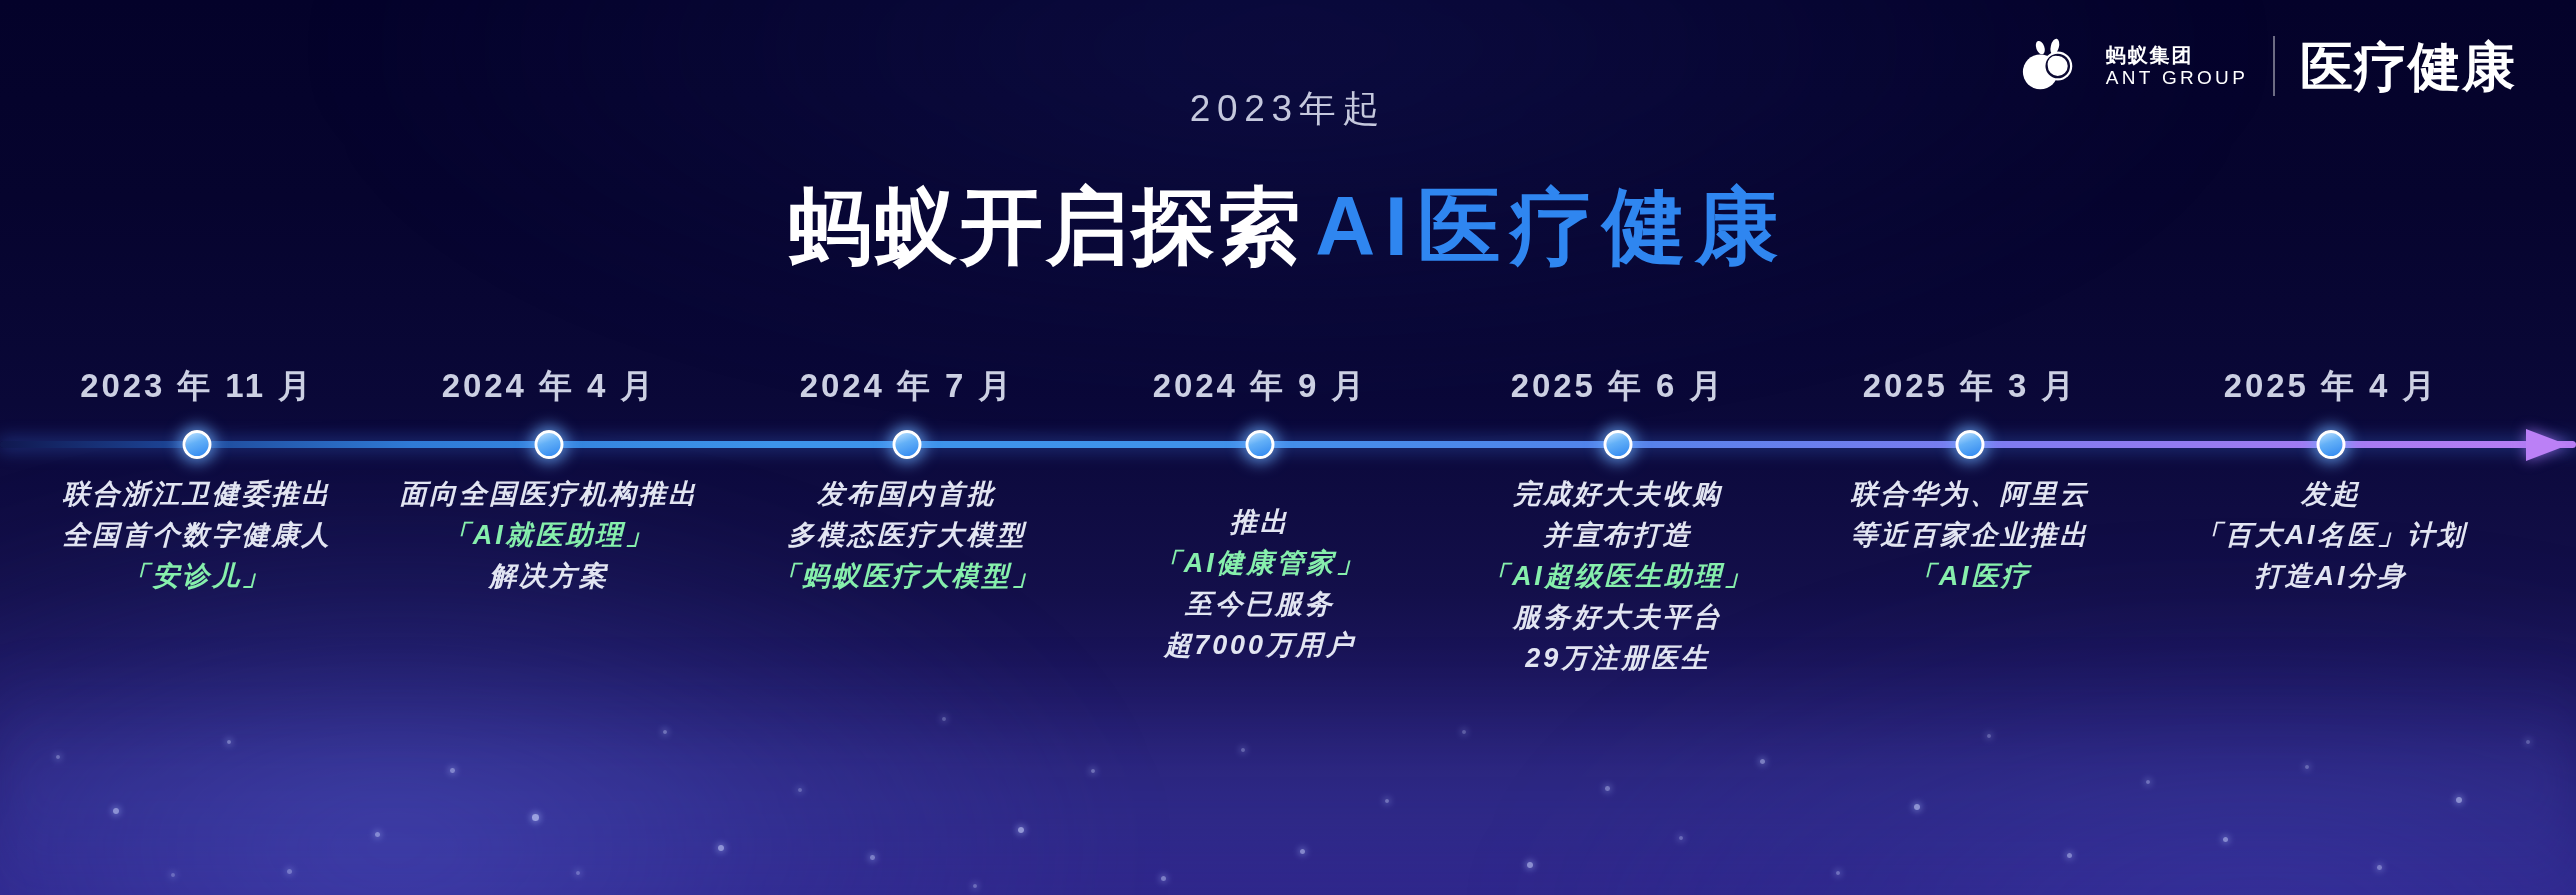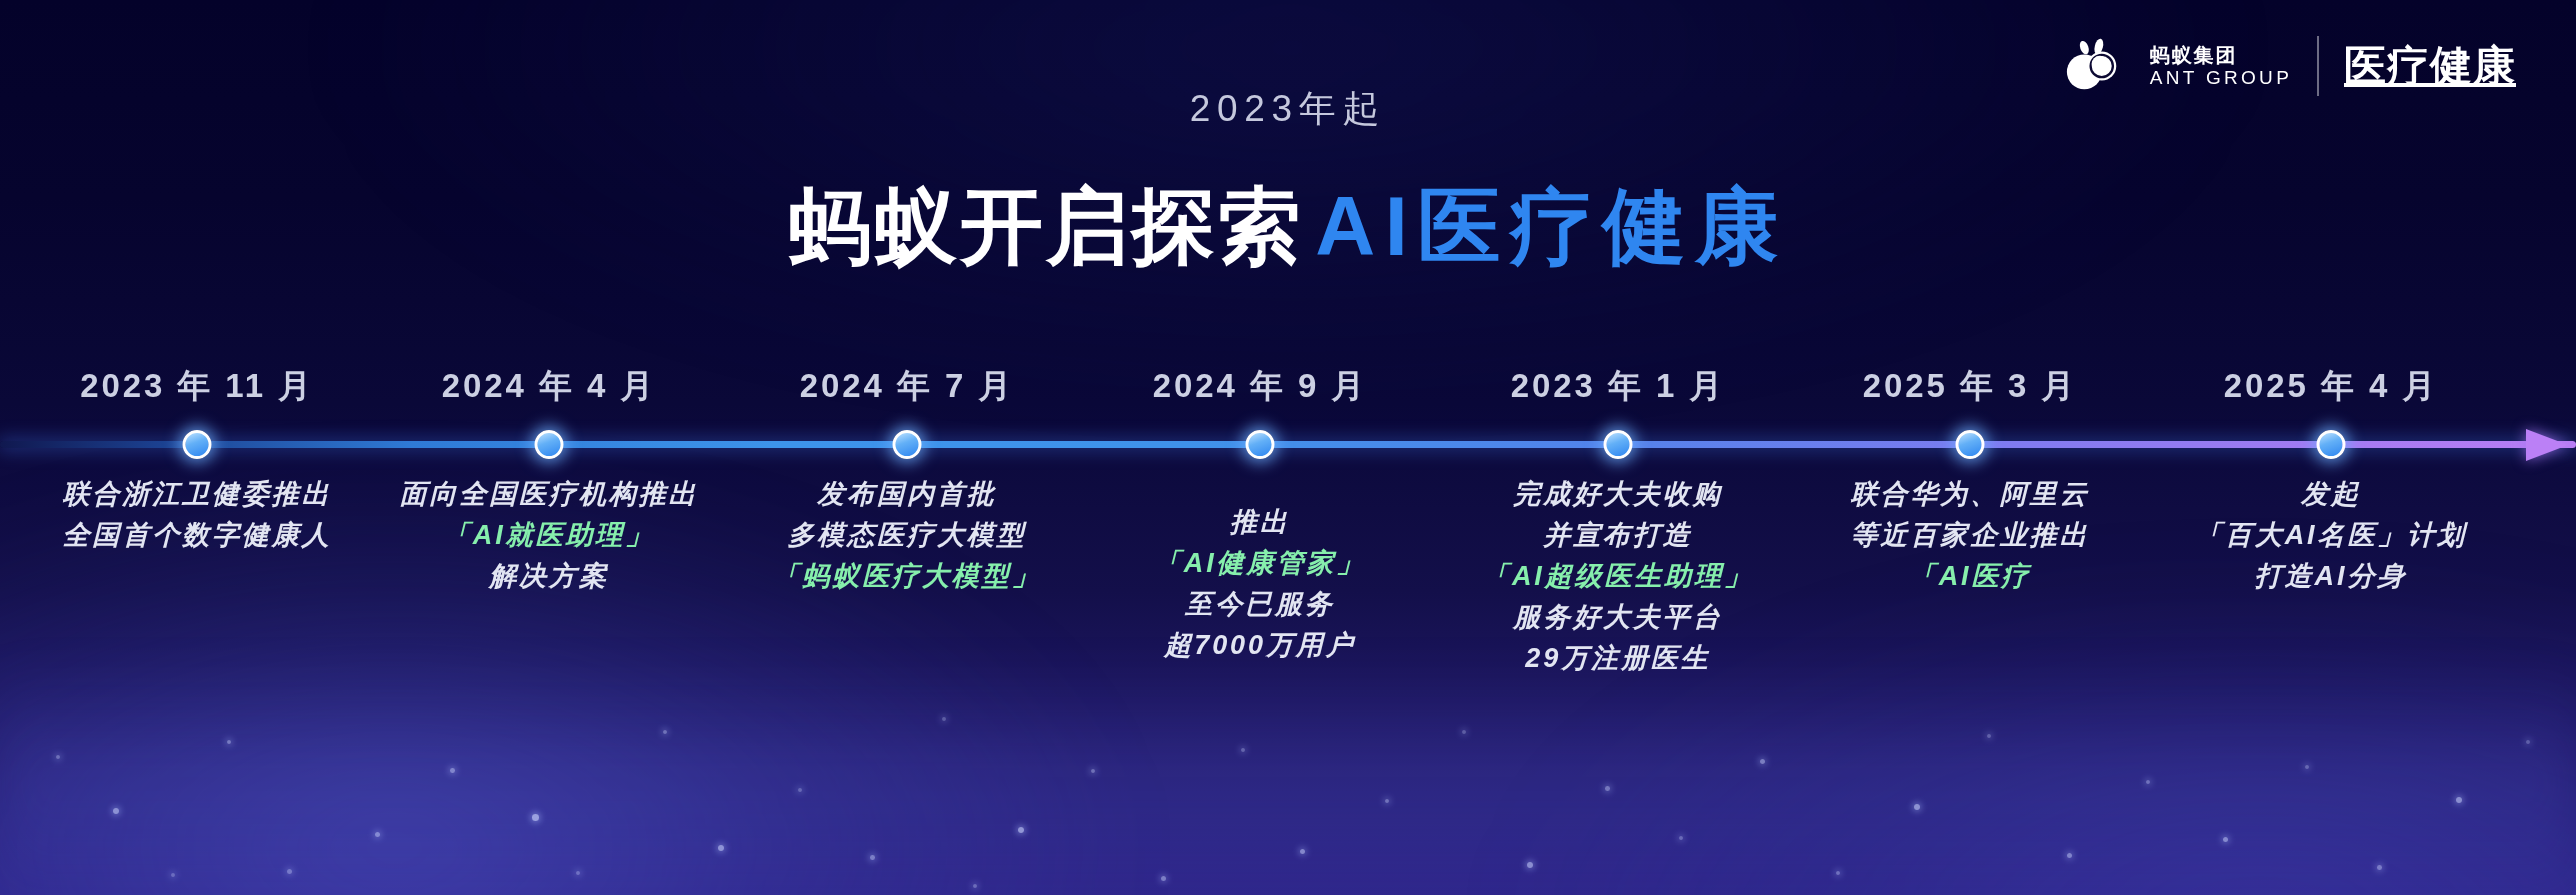--- a/index.html
+++ b/index.html
@@ -58,22 +58,22 @@
   .ant-mark{ width:62px; height:62px; flex:0 0 auto; }
   .ant-text{ display:flex; flex-direction:column; justify-content:center; gap:2.9px; }
   .ant-cn{
     color:#fff; font-size:20px; font-weight:700; letter-spacing:1.9px; line-height:1;
   }
   .ant-en{
     color:#fff; font-size:19px; font-weight:400; letter-spacing:3.3px; line-height:1;
   }
   .logo-div{ width:1.9px; height:60px; background:rgba(255,255,255,.42); }
   .brand-cn{
-    color:#fff; font-size:42px; font-weight:700; letter-spacing:1px;
-    line-height:1; white-space:nowrap;text-decoration:underline;
+    color:#fff; font-size:53px; font-weight:700; letter-spacing:1px;
+    line-height:1; white-space:nowrap;
   }
 
   
   .eyebrow{
     position:absolute; top:84px; left:0; right:0; text-align:center;
     color:#c5c8dd; font-size:37px; letter-spacing:6.7px; font-weight:400; z-index:5;
   }
   .title{
     position:absolute; top:181px; left:0; right:0; text-align:center;
     font-size:83px; font-weight:700; letter-spacing:2.9px; line-height:1.1; z-index:5;
@@ -194,20 +194,21 @@
 
 <div class="timeline">
   <div class="axis"></div>
   <div class="axis-arrow"></div>
   <div id="milestone-layer">
       <div class="dot" style="left: 197px;"></div>
       <div class="date" style="left: 197px;">2023 年 11 月</div>
       <div class="body" style="left: 197px;">
         <div class="ln">联合浙江卫健委推出</div>
         <div class="ln">全国首个数字健康人</div>
+        <div class="ln hl">「安诊儿」</div>
       </div>
       <div class="dot" style="left: 549px;"></div>
       <div class="date" style="left: 549px;">2024 年 4 月</div>
       <div class="body" style="left: 549px;">
         <div class="ln">面向全国医疗机构推出</div>
         <div class="ln hl">「AI就医助理」</div>
         <div class="ln">解决方案</div>
       </div>
       <div class="dot" style="left: 907px;"></div>
       <div class="date" style="left: 907px;">2024 年 7 月</div>
@@ -218,21 +219,21 @@
       </div>
       <div class="dot" style="left: 1260px;"></div>
       <div class="date" style="left: 1260px;">2024 年 9 月</div>
       <div class="body" style="left: 1260px; margin-top: 28px;">
         <div class="ln">推出</div>
         <div class="ln hl">「AI健康管家」</div>
         <div class="ln">至今已服务</div>
         <div class="ln">超7000万用户</div>
       </div>
       <div class="dot" style="left: 1618px;"></div>
-      <div class="date" style="left: 1618px;">2023 年 1 月</div>
+      <div class="date" style="left: 1618px;">2025 年 6 月</div>
       <div class="body" style="left: 1618px;">
         <div class="ln">完成好大夫收购</div>
         <div class="ln">并宣布打造</div>
         <div class="ln hl">「AI超级医生助理」</div>
         <div class="ln">服务好大夫平台</div>
         <div class="ln">29万注册医生</div>
       </div>
       <div class="dot" style="left: 1970px;"></div>
       <div class="date" style="left: 1970px;">2025 年 3 月</div>
       <div class="body" style="left: 1970px;">

